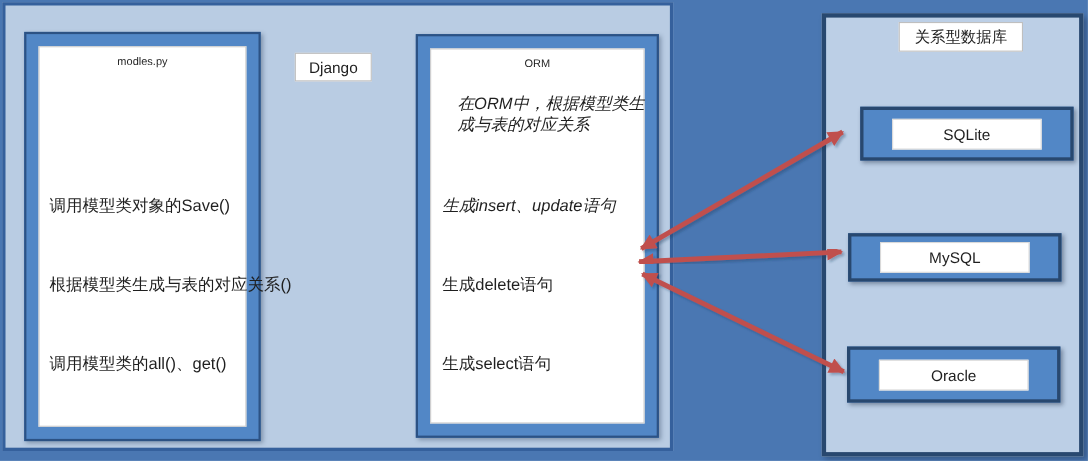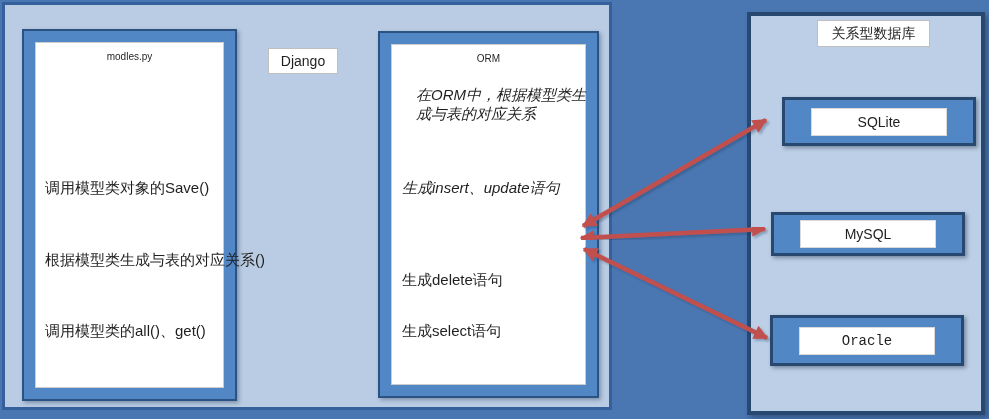--- a/index.html
+++ b/index.html
@@ -74,40 +74,40 @@
       <div class="box-row" style="left:21px;top:147px;">调用模型类对象的Save()</div>
       <div class="box-row" style="left:21px;top:219px;">根据模型类生成与表的对应关系()</div>
       <div class="box-row" style="left:21px;top:290px;text-align:right;">调用模型类的all()、get()</div>
     </div>
 
     <div class="frame-box" style="left:373px;top:26px;width:221px;height:367px;">
       <div class="frame-inner"></div>
       <div class="box-title">ORM</div>
       <div class="box-desc" style="left:36px;top:52px;width:184px;font-style:italic;">在ORM中，根据模型类生成与表的对应关系</div>
       <div class="box-row" style="left:22px;top:145px;font-style:italic;">生成insert、update语句</div>
-      <div class="box-row" style="left:22px;top:217px;margin-top:20px;">生成delete语句</div>
+      <div class="box-row" style="left:22px;top:217px;">生成delete语句</div>
       <div class="box-row" style="left:22px;top:288px;">生成select语句</div>
     </div>
 
   </div>
 
   <div class="db-panel">
     <div class="float-label" style="left:66px;top:4px;width:113px;height:27px;">
       <span>关系型数据库</span>
     </div>
 
     <div class="db-box" style="left:19px;top:81px;width:194px;height:49px;margin-left:12px;">
       <div class="db-inner">SQLite</div>
     </div>
 
     <div class="db-box" style="left:20px;top:169px;width:194px;height:44px;margin-top:27px;">
       <div class="db-inner">MySQL</div>
     </div>
 
-    <div class="db-box" style="left:19px;top:299px;width:194px;height:51px;font-family:Liberation Mono, monospace;">
+    <div class="db-box" style="left:19px;top:299px;width:194px;height:51px;">
       <div class="db-inner">Oracle</div>
     </div>
   </div>
 
   <svg id="arrow-layer" width="989" height="419" viewBox="0 0 989 419">
     <defs>
       <marker id="ah" viewBox="0 0 10 10" refX="9" refY="5" markerWidth="4" markerHeight="3.2" orient="auto-start-reverse">
         <path d="M0,0 L10,5 L0,10 z" fill="#c0504d"></path>
       </marker>
       <filter id="sh" x="-20%" y="-20%" width="140%" height="140%">

